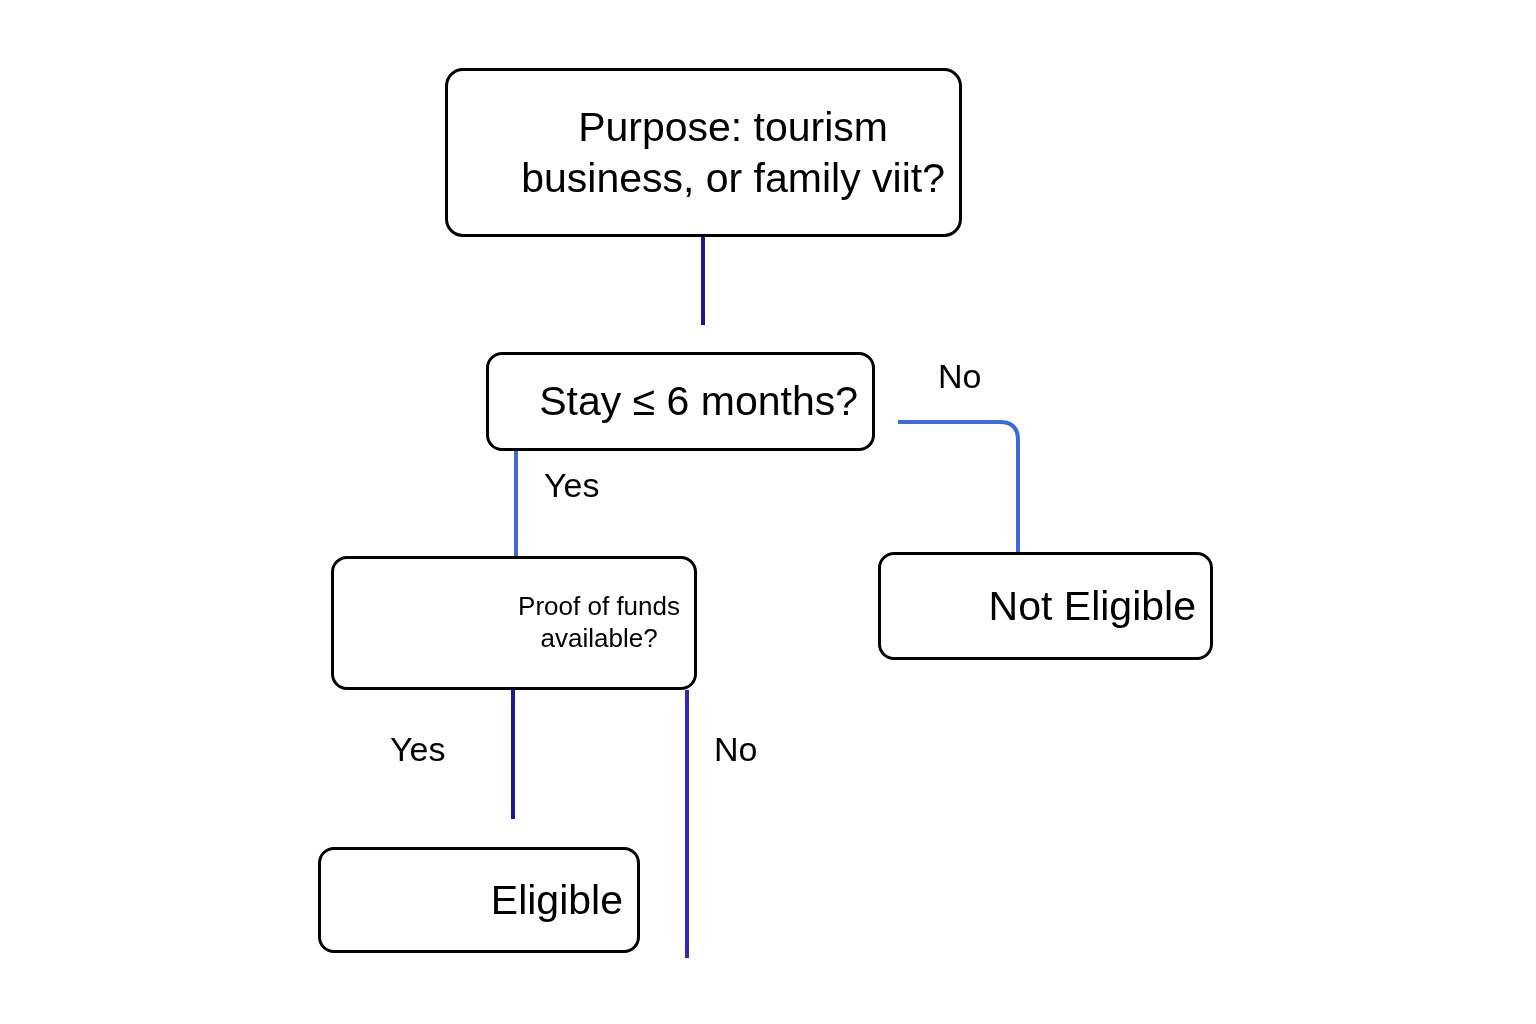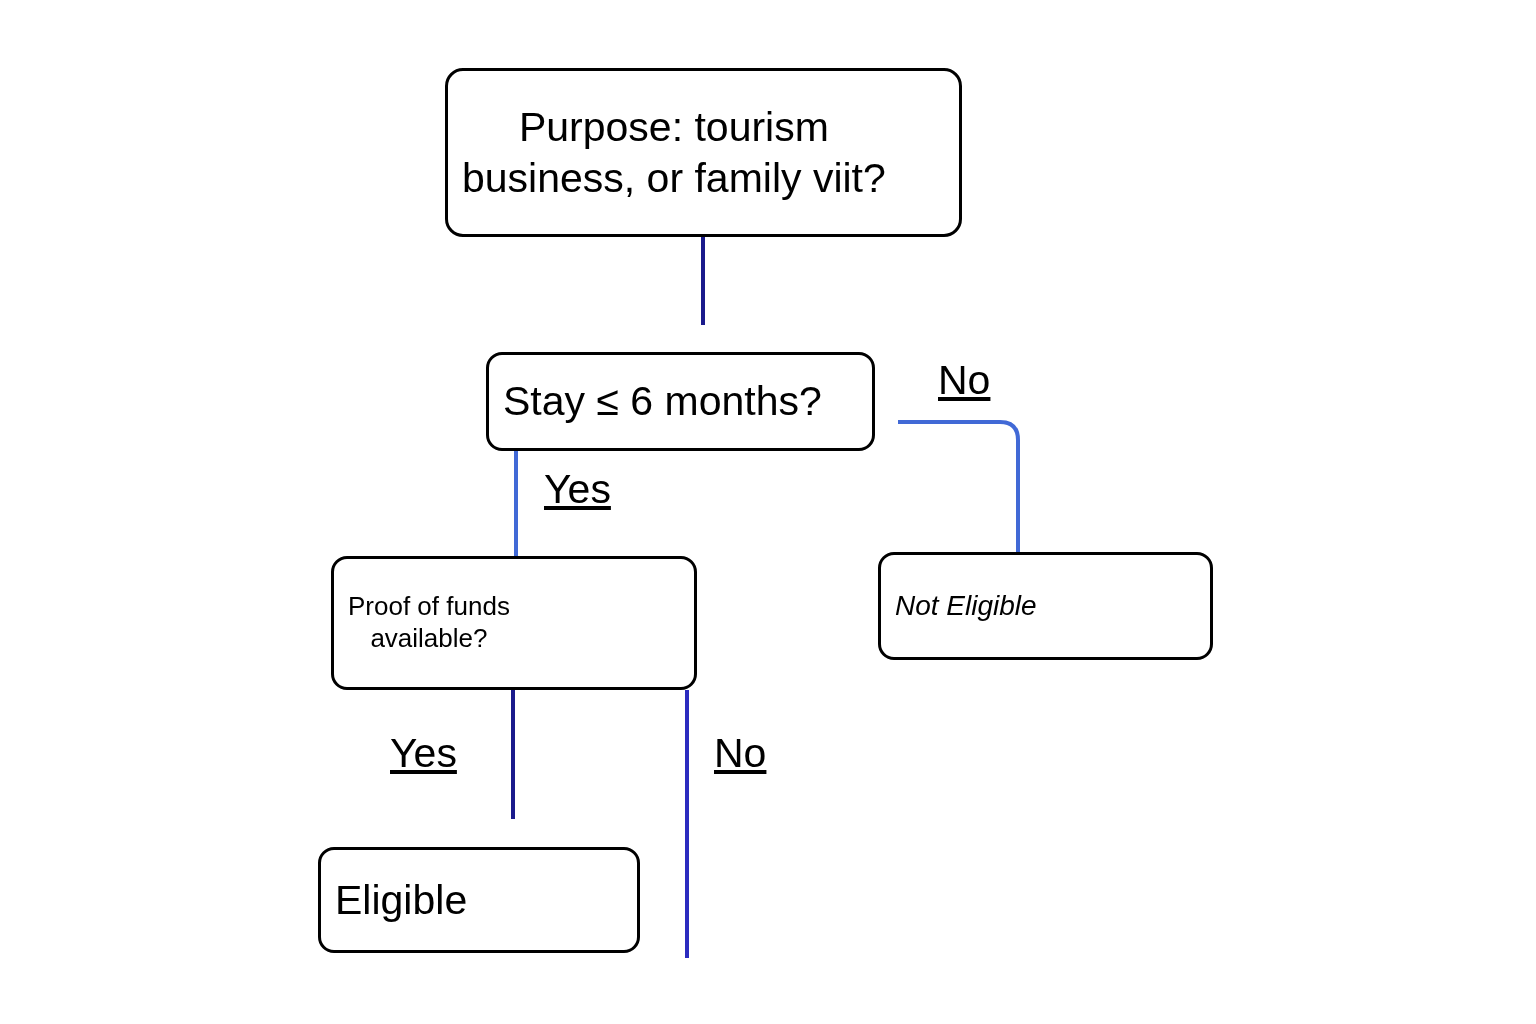--- a/index.html
+++ b/index.html
@@ -28,50 +28,49 @@
     pointer-events: none;
   }
   .node {
     position: absolute;
     box-sizing: border-box;
     background: #ffffff;
     border: 3px solid #000000;
     border-radius: 18px;
     display: flex;
     align-items: center;
-    justify-content: flex-start;
+    justify-content: flex-end;
     text-align: center;
     color: #000000;
     z-index: 3;
   }
   .node .label {
     display: block;
     line-height: 1.22;
     white-space: pre-line;
     padding: 0 14px;
   }
   
   #node-purpose      { left: 445px; top: 68px;  width: 517px; height: 169px; }
   #node-purpose .label      { font-size: 41px; }
   #node-stay         { left: 486px; top: 325px; width: 389px; height: 99px;  border-radius: 16px; margin-top: 27px; }
   #node-stay .label         { font-size: 41px; }
   #node-proof        { left: 331px; top: 556px; width: 366px; height: 134px; border-radius: 16px; }
   #node-proof .label        { font-size: 26px; }
   #node-not-eligible { left: 878px; top: 552px; width: 335px; height: 108px; border-radius: 16px; }
-  #node-not-eligible .label { font-size: 28px; font-style: italic; }
+  #node-not-eligible .label { font-size: 41px; }
   #node-eligible     { left: 318px; top: 819px; width: 322px; height: 106px; border-radius: 16px; margin-top: 28px; }
   #node-eligible .label     { font-size: 41px; }
 
   .edge-label {
     position: absolute;
-    font-size: 41px;
+    font-size: 34px;
     color: #000000;
     white-space: nowrap;
     z-index: 4;
-    text-decoration: underline;
   }
   #edge-label-stay-no   { left: 938px; top: 357px; }
   #edge-label-stay-yes  { left: 544px; top: 466px; }
   #edge-label-proof-yes { left: 390px; top: 730px; }
   #edge-label-proof-no  { left: 714px; top: 730px; }
 </style>
 </head>
 <body>
 
 <div id="canvas">

